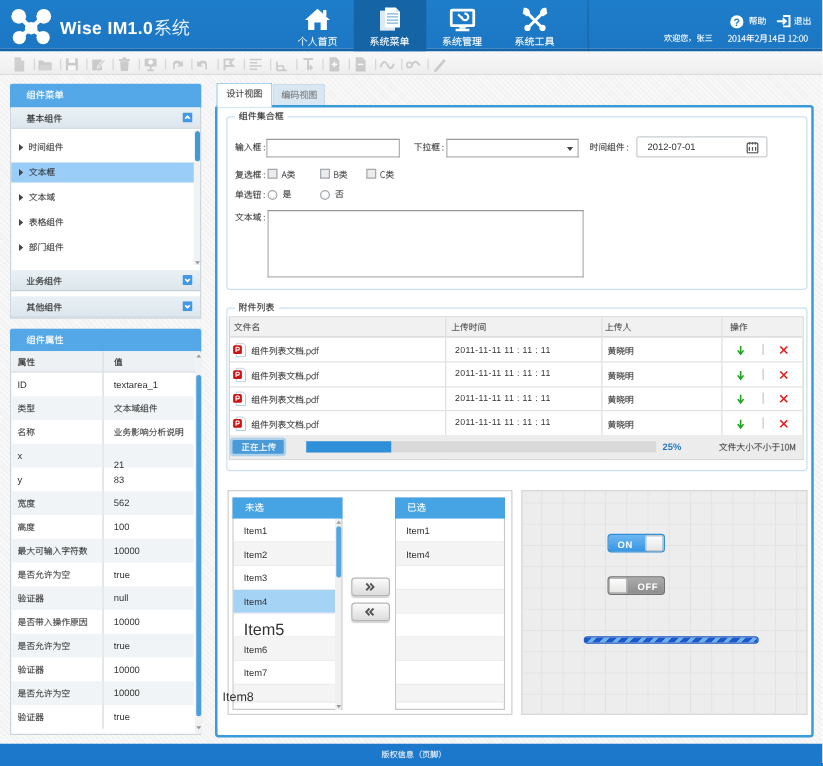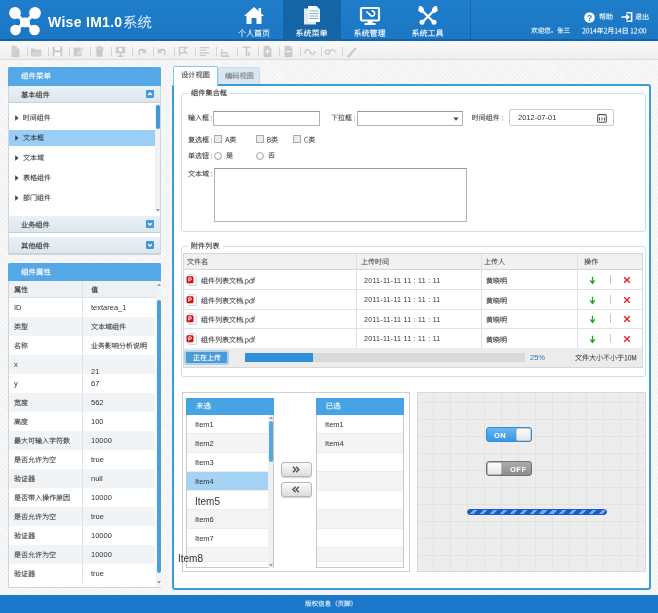--- a/index.html
+++ b/index.html
@@ -327,21 +327,21 @@
 <svg style="position:absolute;left:14px;top:342px;" width="15" height="9">
     <use href="#pr_name" fill="#333" stroke="#333" stroke-width="0.25"></use>
   </svg>
 <svg style="position:absolute;left:91px;top:342px;" width="57" height="9">
     <use href="#pv_name" fill="#333" stroke="#333" stroke-width="0.25"></use>
   </svg>
 <div class="abs" style="left:9px;top:355px;width:146px;height:19px;background:#f1f4f6"></div>
 <div class="abs" style="left:14px;top:360px;font-size:7.5px;color:#333">x</div>
 <div class="abs" style="left:91px;top:367px;font-size:7.5px;color:#333">21</div>
 <div class="abs" style="left:14px;top:379px;font-size:7.5px;color:#333">y</div>
-<div class="abs" style="left:91px;top:379px;font-size:7.5px;color:#333">67</div>
+<div class="abs" style="left:91px;top:379px;font-size:7.5px;color:#333">83</div>
 <div class="abs" style="left:9px;top:393px;width:146px;height:19px;background:#f1f4f6"></div>
 <svg style="position:absolute;left:14px;top:399px;" width="16" height="9">
     <use href="#pr_w" fill="#333" stroke="#333" stroke-width="0.25"></use>
   </svg>
 <div class="abs" style="left:91px;top:398px;font-size:7.5px;color:#333">562</div>
 <svg style="position:absolute;left:14px;top:418px;" width="16" height="9">
     <use href="#pr_h" fill="#333" stroke="#333" stroke-width="0.25"></use>
   </svg>
 <div class="abs" style="left:91px;top:417px;font-size:7.5px;color:#333">100</div>
 <div class="abs" style="left:9px;top:431px;width:146px;height:19px;background:#f1f4f6"></div>
@@ -555,40 +555,40 @@
 <svg class="abs" style="left:623px;top:334.5px" width="8" height="8" viewBox="0 0 8 8">
     <path d="M1.2 1.2 L6.8 6.8 M6.8 1.2 L1.2 6.8" stroke="#e02222" stroke-width="1.4"></path>
   </svg>
 <div class="abs" style="left:184px;top:348px;width:458px;height:19px;background:#ececec"></div>
 <div class="abs" style="left:184px;top:350px;width:45px;height:15px;background:#4a9ad8;border:2px solid #aed1ec;border-radius:3px"></div>
 <svg style="position:absolute;left:192.5px;top:354px;" width="29" height="9">
     <use href="#upbtn" fill="#fff" stroke="#fff" stroke-width="0.4"></use>
   </svg>
 <div class="abs" style="left:245px;top:353px;width:280px;height:9px;background:#d9d9d9"></div>
 <div class="abs" style="left:245px;top:353px;width:68px;height:9px;background:#2f8fd8"></div>
-<div class="abs" style="left:530px;top:353px;font-size:7.5px;font-weight:normal;color:#2678b8">25%</div>
+<div class="abs" style="left:530px;top:353px;font-size:7.5px;font-weight:bold;color:#2678b8">25%</div>
 <svg style="position:absolute;left:575px;top:354px;" width="63" height="9">
     <use href="#note" fill="#333" stroke="#333" stroke-width="0.25"></use>
   </svg>
 <div class="abs" style="left:182px;top:392px;width:228px;height:180px;background:#fff;border:1px solid #d0d0d0"></div>
 <div class="abs" style="left:186px;top:398px;width:88px;height:170px;background:#fff;border:1px solid #c8c8c8"></div>
 <div class="abs" style="left:186px;top:398px;width:88px;height:17px;background:#47a4e4"></div>
 <svg style="position:absolute;left:196px;top:402px;" width="17" height="9">
     <use href="#lh1" fill="#fff" stroke="#fff" stroke-width="0.4"></use>
   </svg>
 <div class="abs" style="left:187px;top:415px;width:81px;height:19px;background:#fff;border-bottom:1px solid #ececec"></div>
 <div class="abs" style="left:195px;top:420px;font-size:7.5px;color:#333">Item1</div>
 <div class="abs" style="left:187px;top:434px;width:81px;height:19px;background:#f4f4f4;border-bottom:1px solid #ececec"></div>
 <div class="abs" style="left:195px;top:439px;font-size:7.5px;color:#333">Item2</div>
 <div class="abs" style="left:187px;top:453px;width:81px;height:19px;background:#fff;border-bottom:1px solid #ececec"></div>
 <div class="abs" style="left:195px;top:458px;font-size:7.5px;color:#333">Item3</div>
 <div class="abs" style="left:187px;top:472px;width:81px;height:19px;background:#a5d3f6;border-bottom:1px solid #ececec"></div>
 <div class="abs" style="left:195px;top:477px;font-size:7.5px;color:#333">Item4</div>
 <div class="abs" style="left:187px;top:491px;width:81px;height:19px;background:#fff;border-bottom:1px solid #ececec"></div>
-<div class="abs" style="left:195px;top:496px;font-size:10px;color:#333">Item5</div>
+<div class="abs" style="left:195px;top:496px;font-size:13px;color:#333">Item5</div>
 <div class="abs" style="left:187px;top:510px;width:81px;height:19px;background:#f4f4f4;border-bottom:1px solid #ececec"></div>
 <div class="abs" style="left:195px;top:515px;font-size:7.5px;color:#333">Item6</div>
 <div class="abs" style="left:187px;top:529px;width:81px;height:19px;background:#fff;border-bottom:1px solid #ececec"></div>
 <div class="abs" style="left:195px;top:534px;font-size:7.5px;color:#333">Item7</div>
 <div class="abs" style="left:187px;top:548px;width:81px;height:14px;background:#f4f4f4;border-bottom:1px solid #ececec"></div>
 <div class="abs" style="left:178px;top:553px;font-size:10px;color:#333">Item8</div>
 <div class="abs" style="left:268px;top:415px;width:5px;height:153px;background:#eef0f1"></div>
 <svg class="abs" style="left:268.5px;top:416px" width="4" height="4">
     <path d="M0 3 L2 0.5 L4 3" fill="#999"></path>
   </svg>

